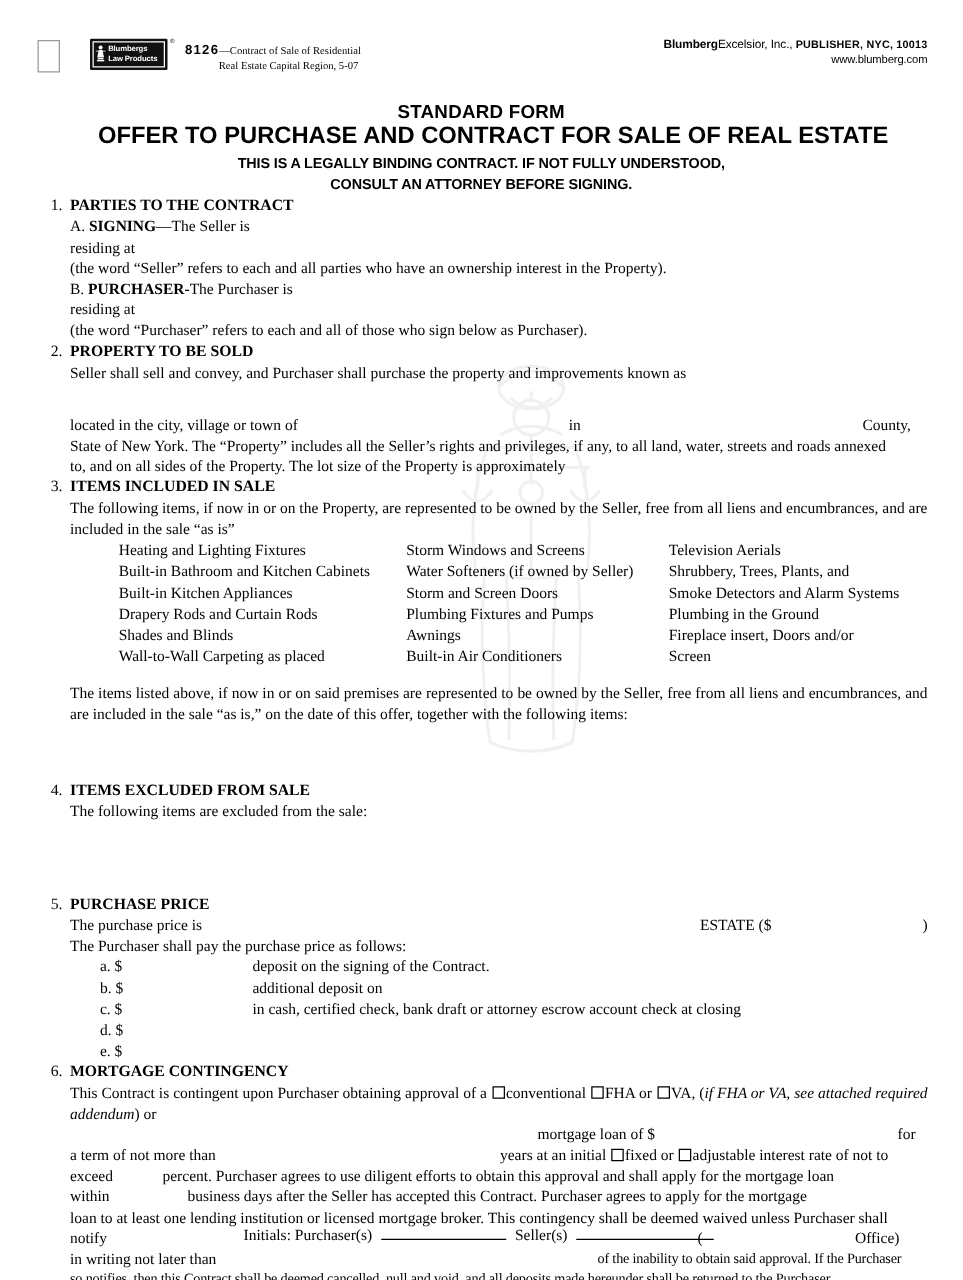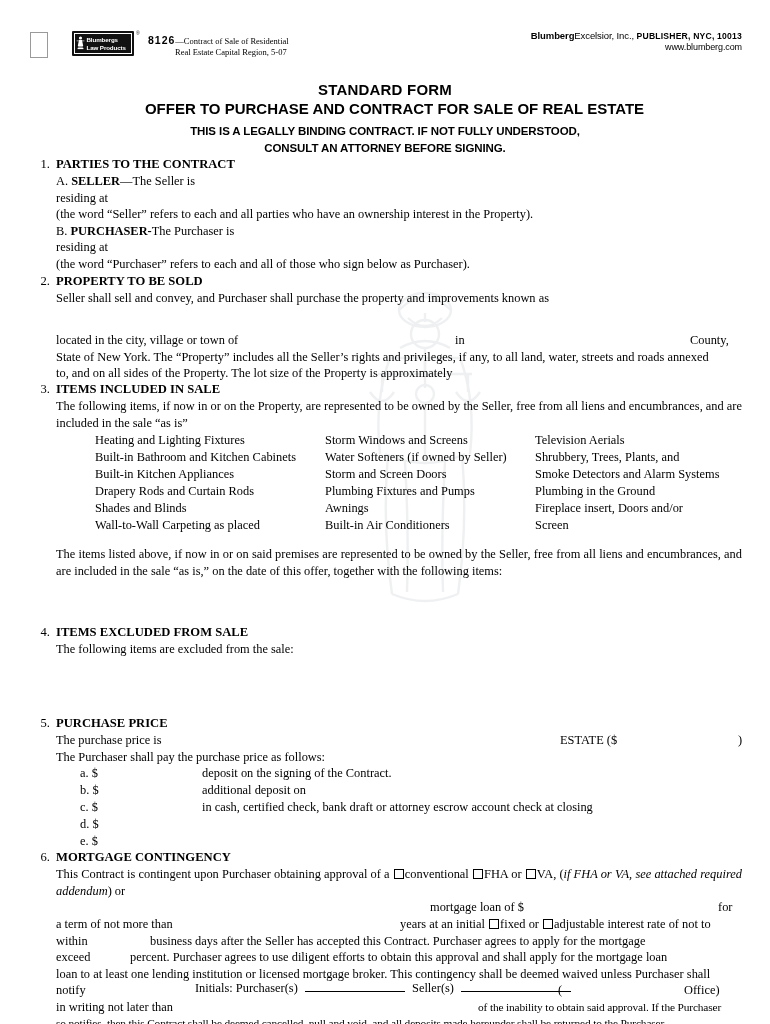--- a/index.html
+++ b/index.html
@@ -147,21 +147,21 @@
     text-align: center;
     font-family: "Liberation Sans", "DejaVu Sans", sans-serif;
   }
   .title-1 {
     font-size: 15px;
     font-weight: bold;
     letter-spacing: 0.2px;
     line-height: 19px;
   }
   .title-2 {
-    font-size: 15px;
+    font-size: 19px;
     font-weight: bold;
     letter-spacing: 0px;
     line-height: 19px;
     padding-left: 19px;
   }
   .subtitle {
     margin-top: 5px;
     font-size: 11.5px;
     line-height: 17px;
     letter-spacing: -0.1px;
@@ -368,21 +368,21 @@
   </div>
 
   <div class="body-area content">
 
     <div class="sec">
       <div class="sec-head">
         <span class="sec-num">1.</span><span>PARTIES TO THE CONTRACT</span>
       </div>
       <div class="ind">
         <span>A.</span>
-        <b class="b">SELLER</b><span>—The Seller is</span>
+        <b class="b">SIGNING</b><span>—The Seller is</span>
       </div>
       <div class="ind">residing at</div>
       <div class="ind">(the word “Seller” refers to each and all parties who have an ownership interest in the Property).</div>
       <div class="ind">
         <span>B.</span>
         <b class="b">PURCHASER-</b><span>The Purchaser is</span>
       </div>
       <div class="ind">residing at</div>
       <div class="ind">(the word “Purchaser” refers to each and all of those who sign below as Purchaser).</div>
     </div>
@@ -507,27 +507,27 @@
       <div class="dollars-line">
         <span>a term of not more than</span>
         <span style="position:absolute;left:400px;white-space:nowrap;">
           <span>years at an initial</span>
           <span class="ckbx"></span><span>fixed or</span>
           <span class="ckbx"></span><span>adjustable interest rate of not to</span>
         </span>
       </div>
 
       <div class="dollars-line">
+        <span>exceed</span>
+        <span style="position:absolute;left:130px;">percent. Purchaser agrees to use diligent efforts to obtain this approval and shall apply for the mortgage loan</span>
+      </div>
+
+      <div class="dollars-line">
         <span>within</span>
         <span style="position:absolute;left:150px;">business days after the Seller has accepted this Contract. Purchaser agrees to apply for the mortgage</span>
-      </div>
-
-      <div class="dollars-line">
-        <span>exceed</span>
-        <span style="position:absolute;left:130px;">percent. Purchaser agrees to use diligent efforts to obtain this approval and shall apply for the mortgage loan</span>
       </div>
 
       <div class="ind tight">loan to at least one lending institution or licensed mortgage broker. This contingency shall be deemed waived unless Purchaser shall</div>
 
       <div class="dollars-line">
         <span>notify</span>
         <span style="position:absolute;left:558px;">(</span>
         <span style="position:absolute;left:684px;">Office)</span>
       </div>
 

